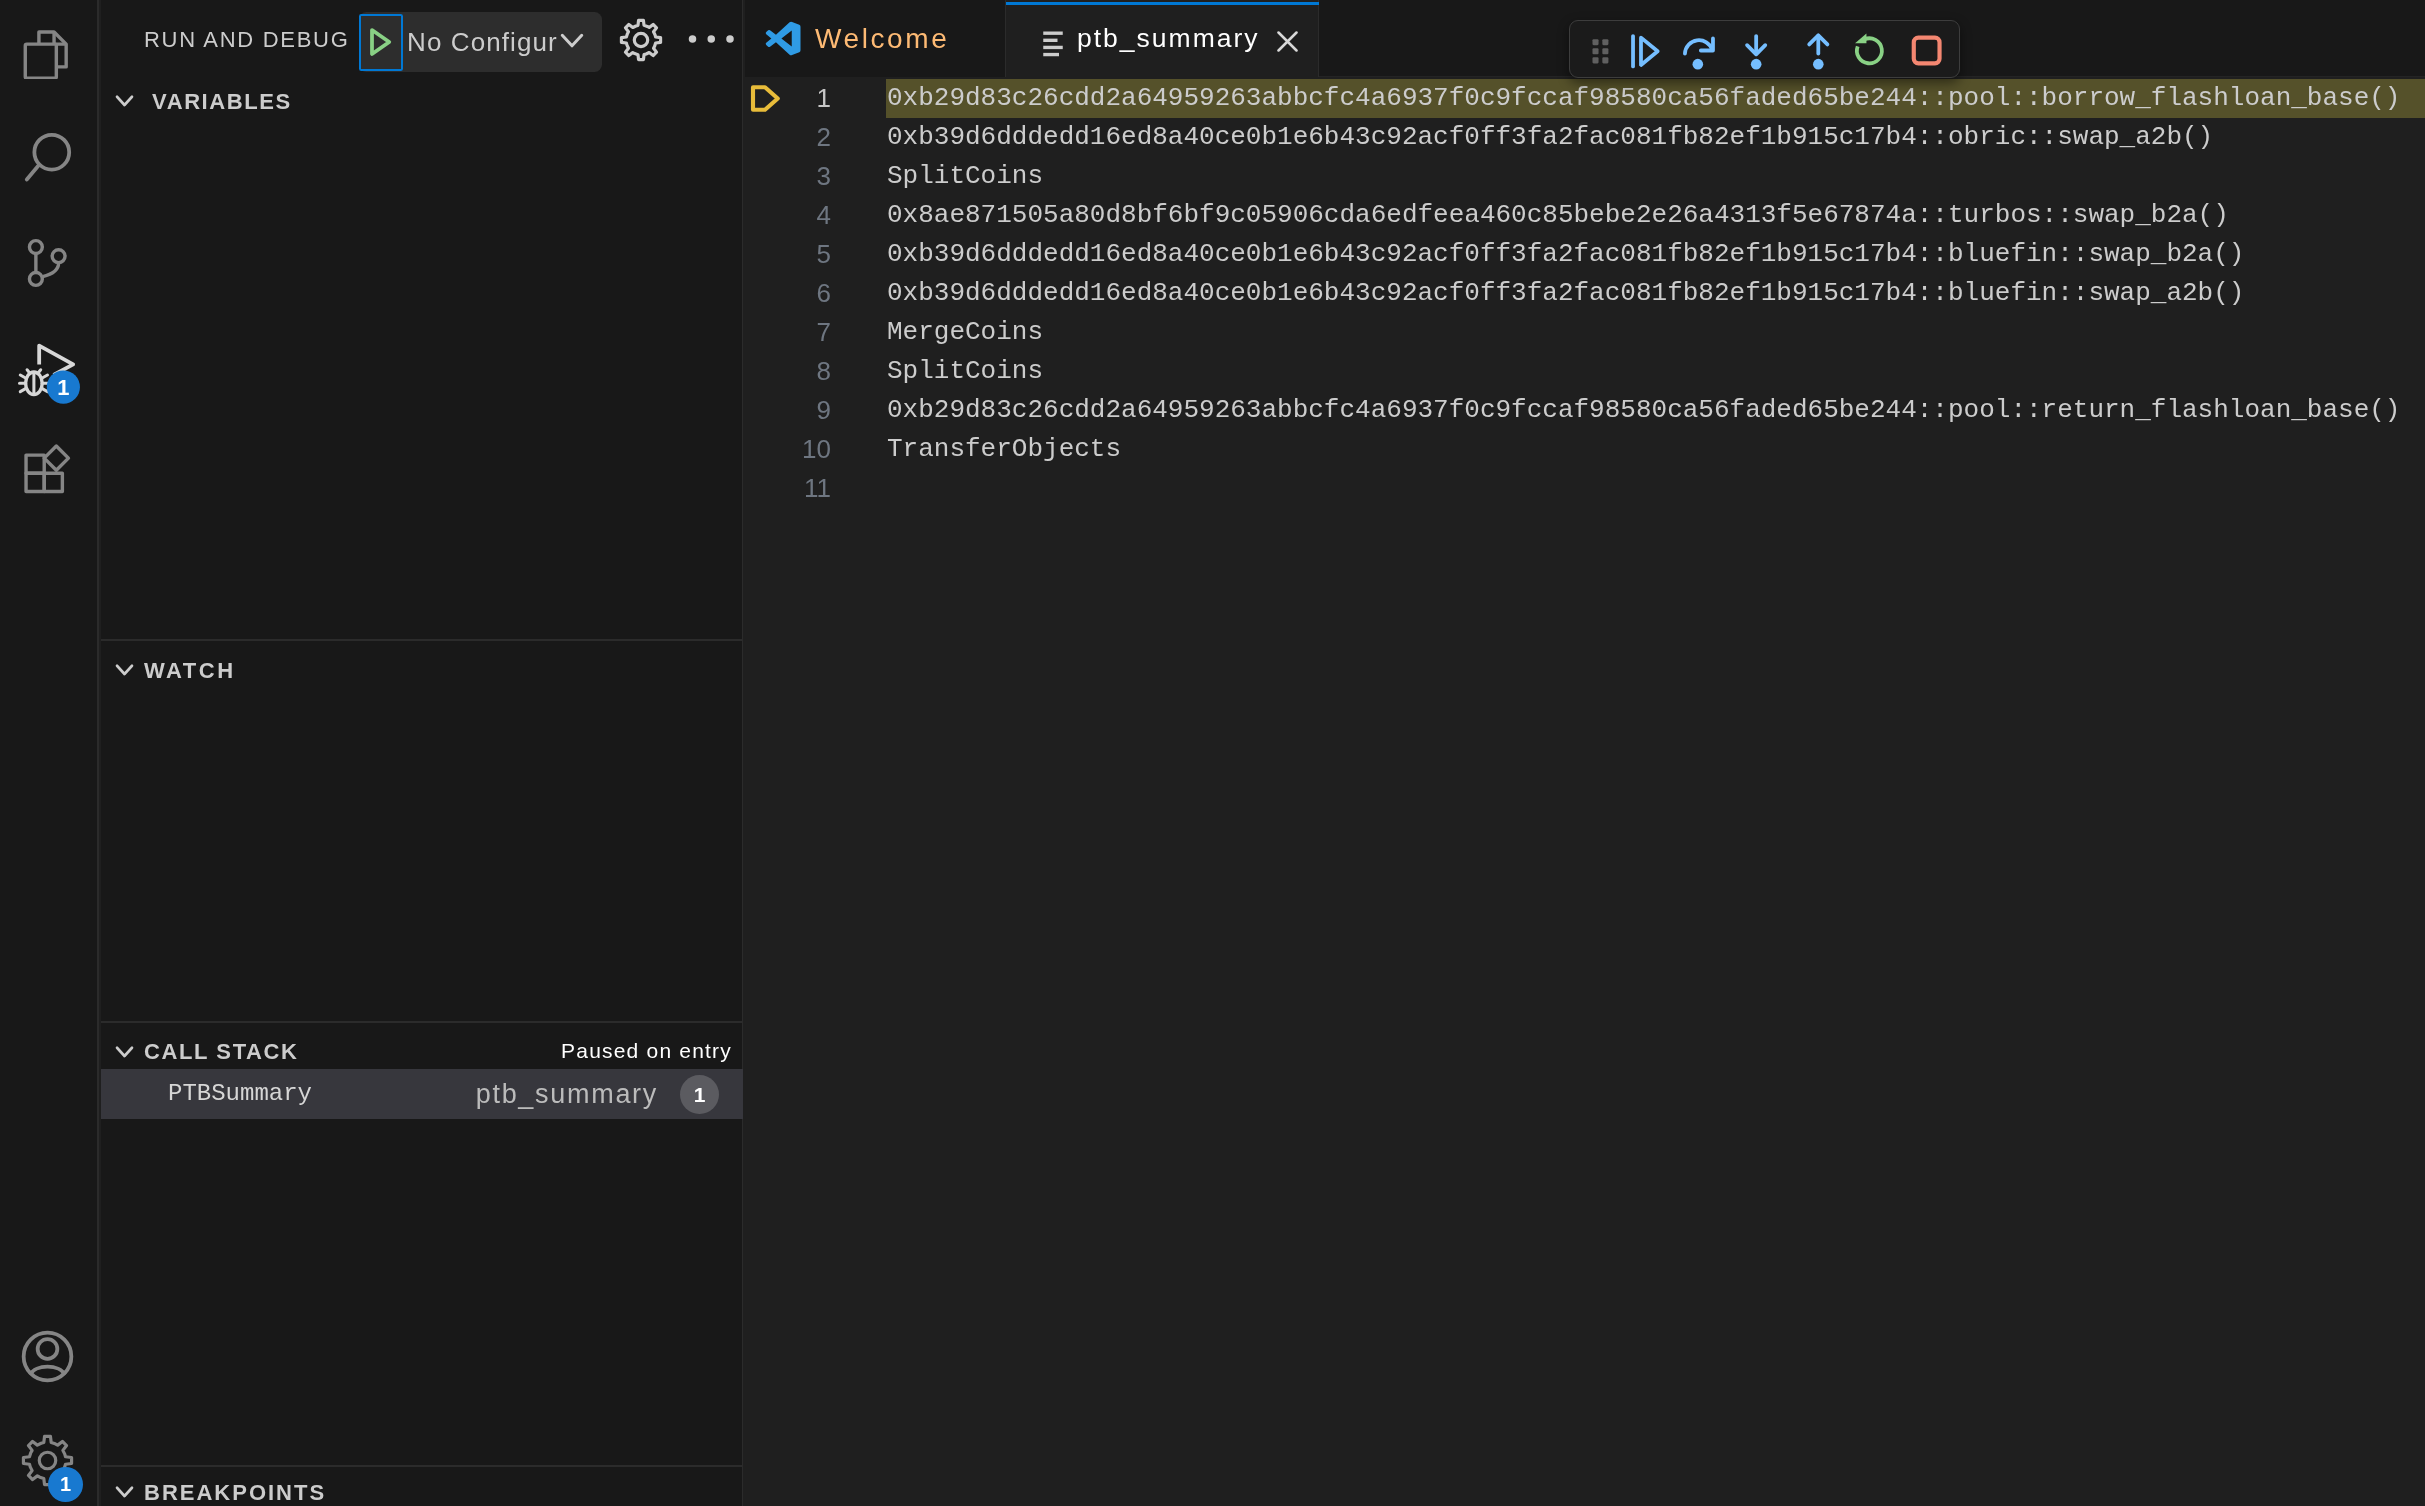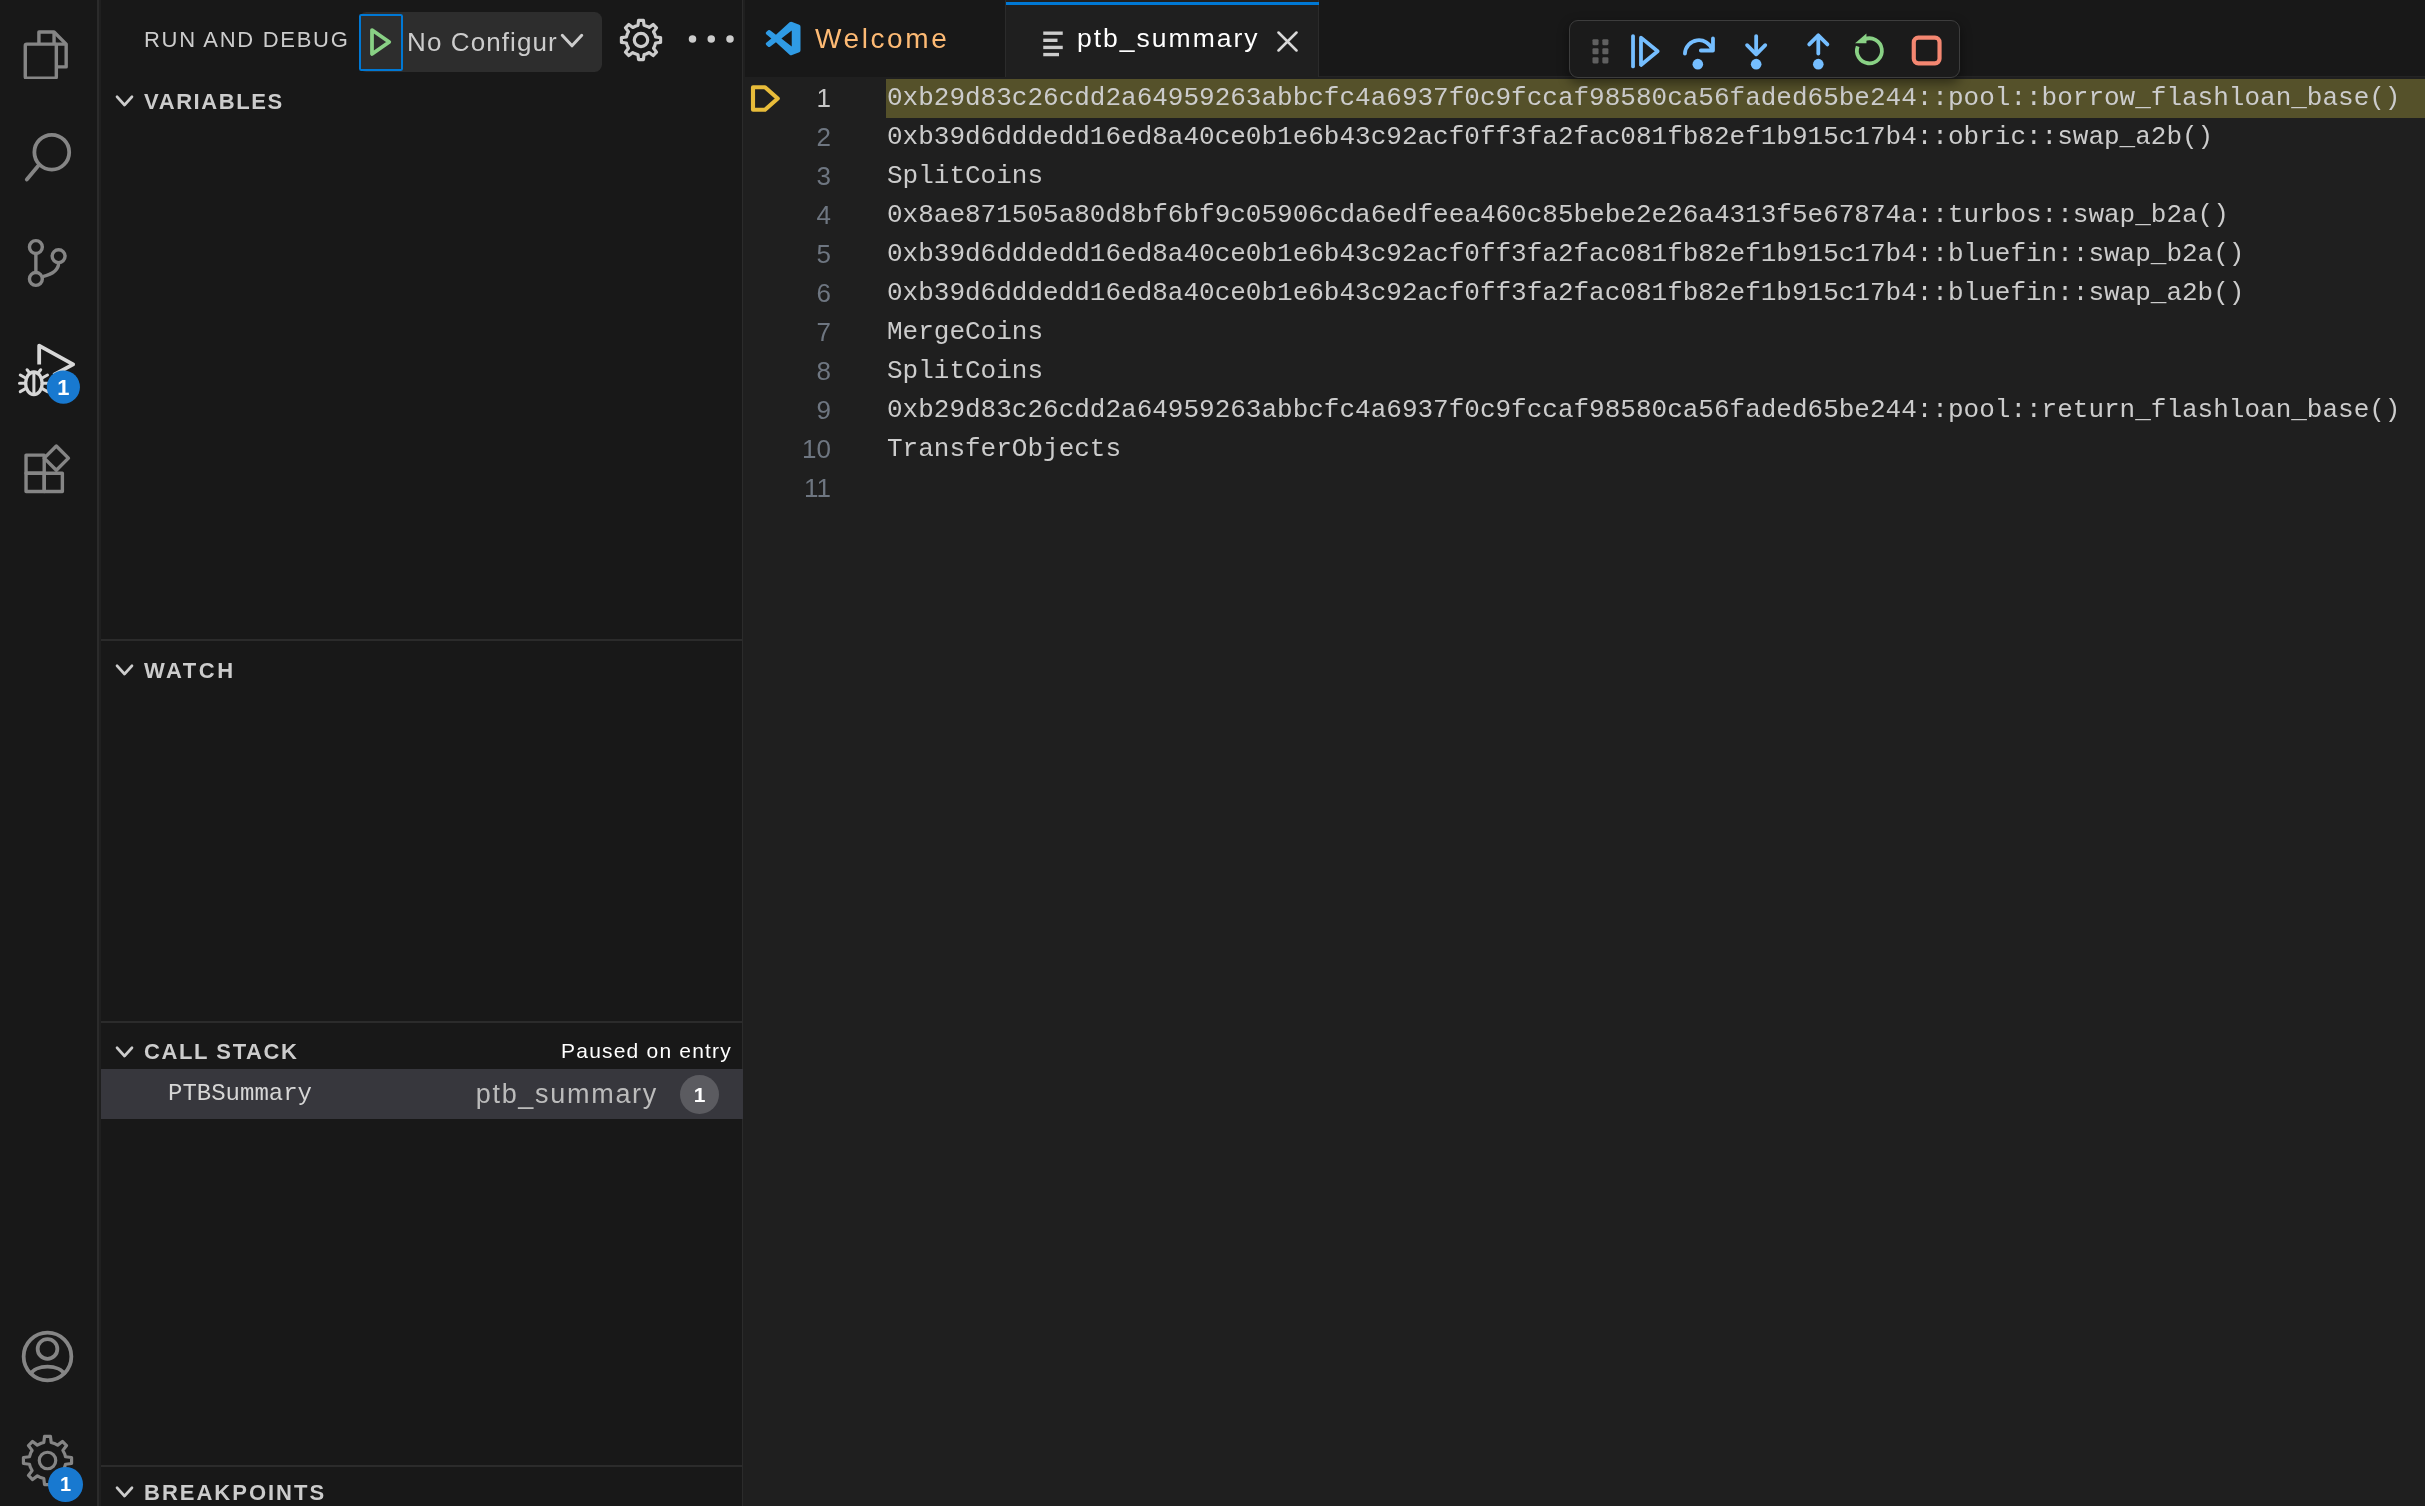--- a/index.html
+++ b/index.html
@@ -156,21 +156,21 @@
 
 <svg class="abs" style="left:683px; top:33px;" width="58" height="12" viewBox="0 0 76 16">
   <circle cx="12" cy="8" r="5" fill="#cccccc"></circle>
     <circle cx="37" cy="8" r="5" fill="#cccccc"></circle>
     <circle cx="62" cy="8" r="5" fill="#cccccc"></circle>
 </svg>
 
 <svg class="chev" style="top:90px; left:114px;" viewBox="0 0 28 28">
     <path d="M4 9 L14 20 L24 9" fill="none" stroke="#cccccc" stroke-width="3.5" stroke-linecap="round" stroke-linejoin="round"></path>
   </svg>
-<div class="sechead" style="top:89px; left:144px;text-align:center;">VARIABLES</div>
+<div class="sechead" style="top:89px; left:152px;text-align:center;">VARIABLES</div>
 
 <div class="sep" style="top:639px; left:101px;"></div>
 <svg class="chev" style="top:659px; left:114px;" viewBox="0 0 28 28">
     <path d="M4 9 L14 20 L24 9" fill="none" stroke="#cccccc" stroke-width="3.5" stroke-linecap="round" stroke-linejoin="round"></path>
   </svg>
 <div class="sechead" style="top:658px; left:144px; letter-spacing:2.5px;">WATCH</div>
 
 <div class="sep" style="top:1021px; left:101px;"></div>
 <svg class="chev" style="top:1041px; left:114px;" viewBox="0 0 28 28">
     <path d="M4 9 L14 20 L24 9" fill="none" stroke="#cccccc" stroke-width="3.5" stroke-linecap="round" stroke-linejoin="round"></path>

